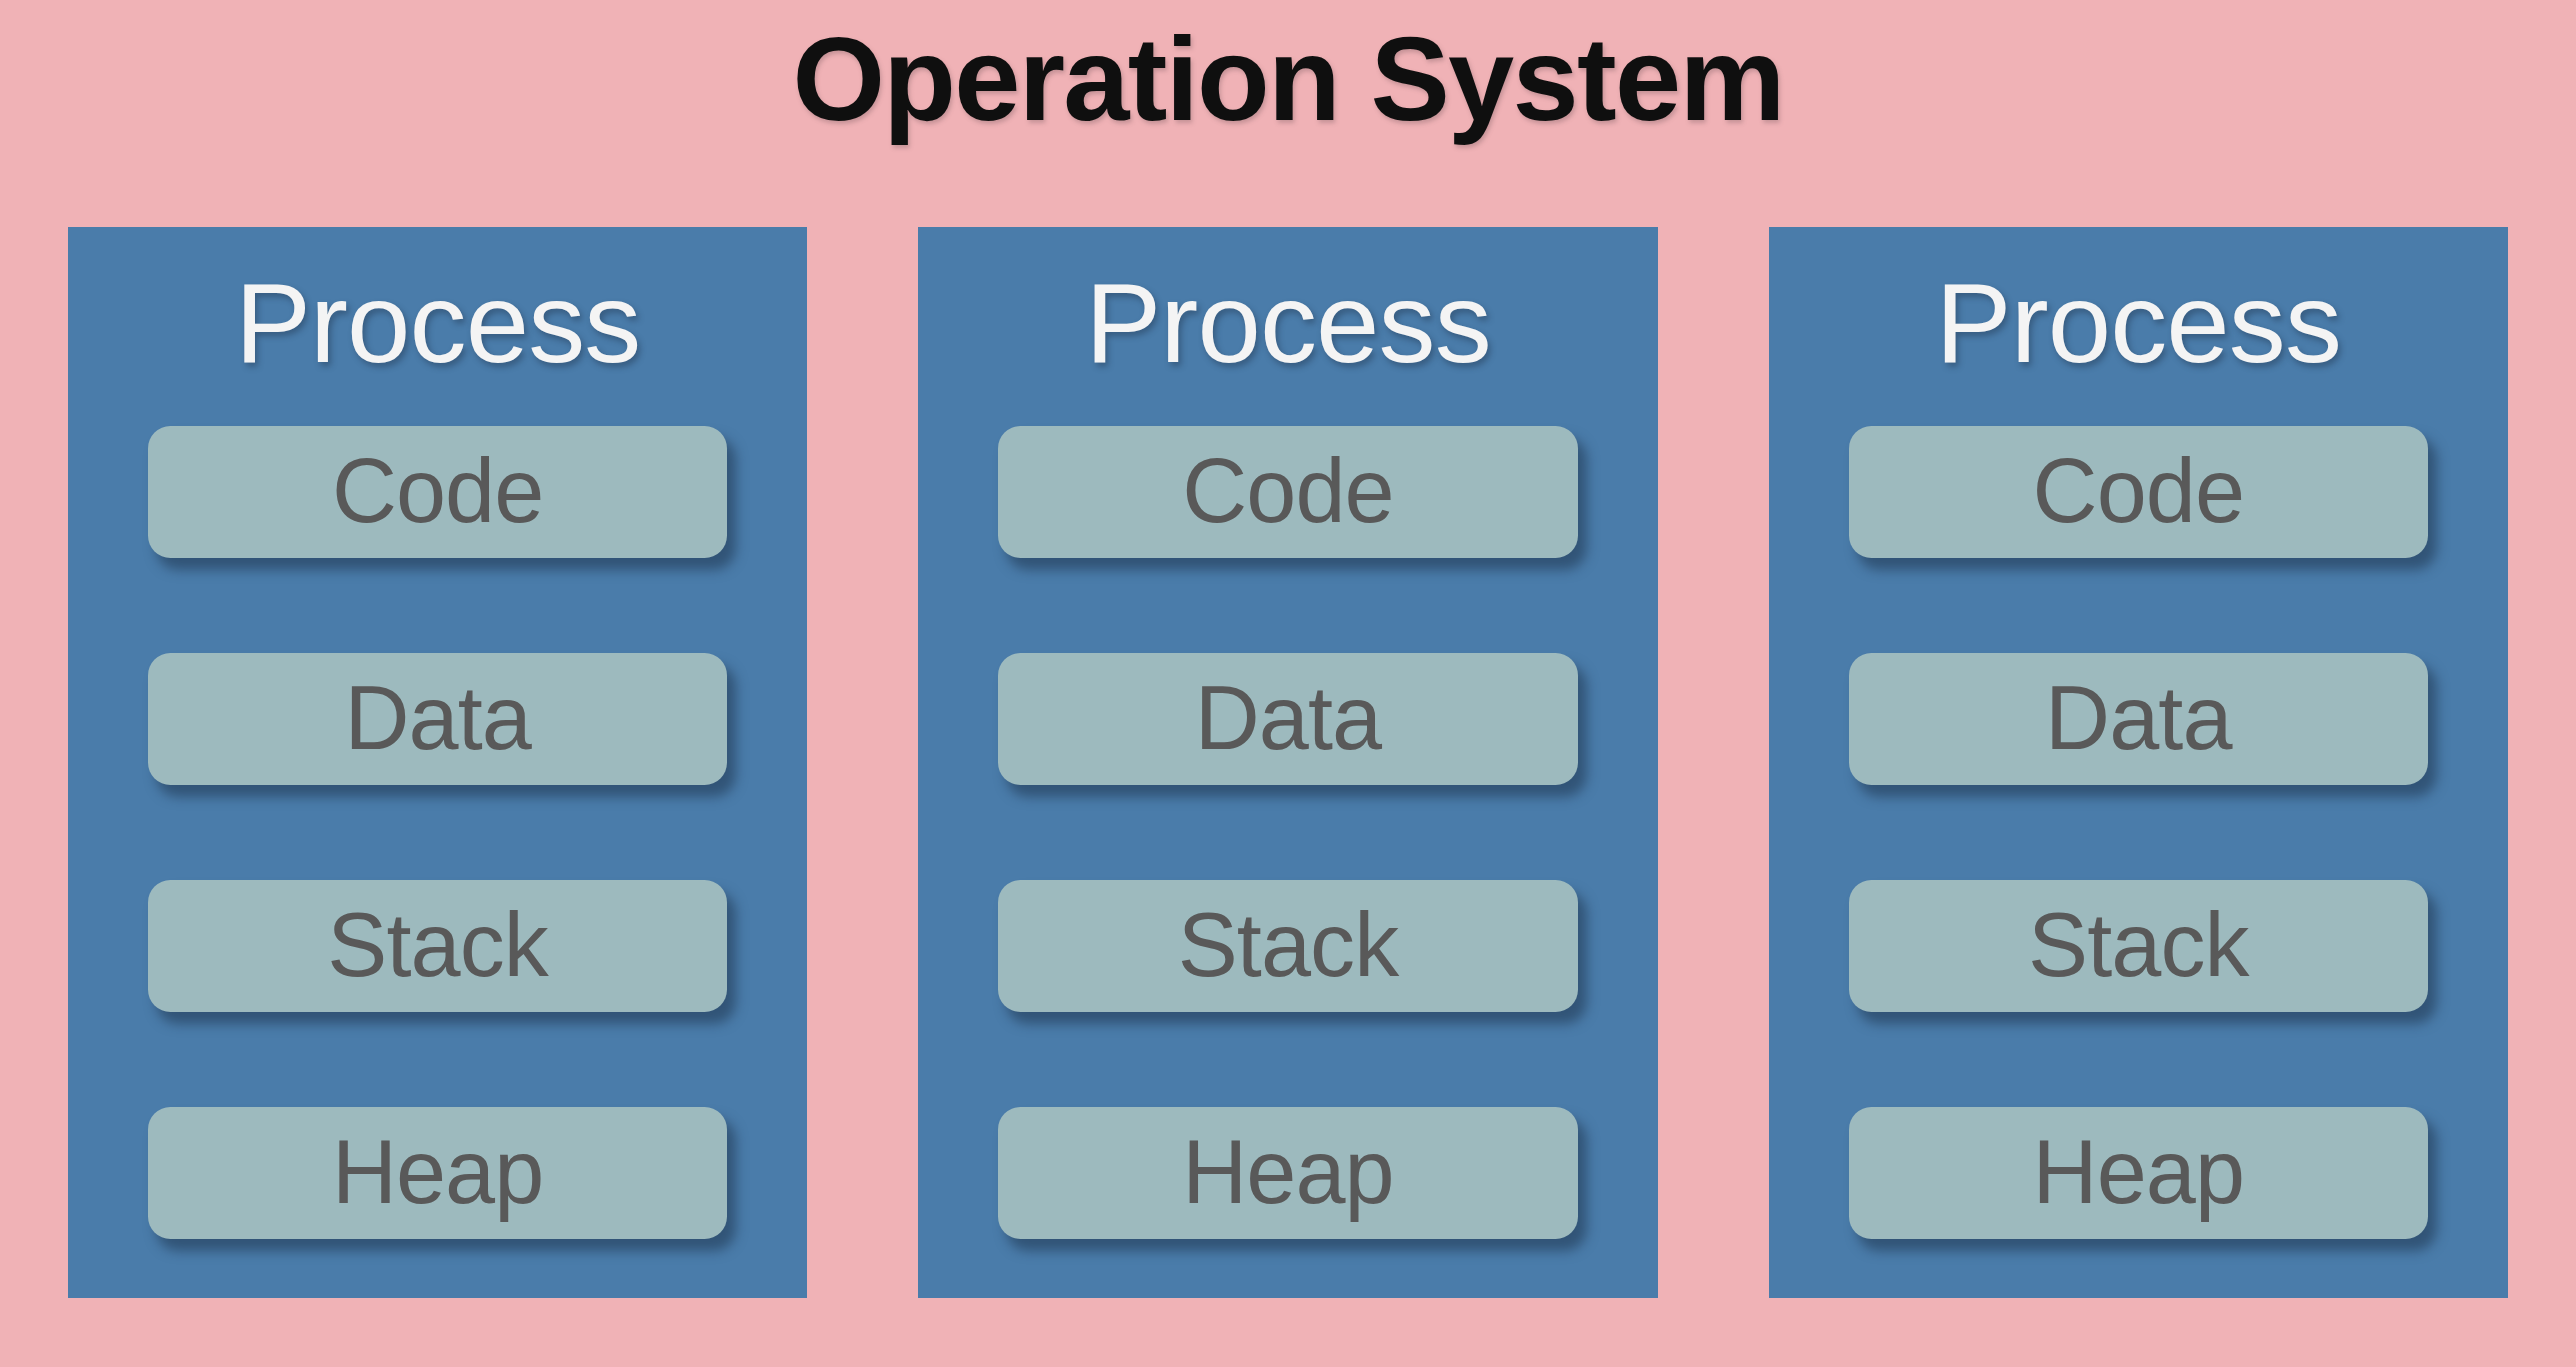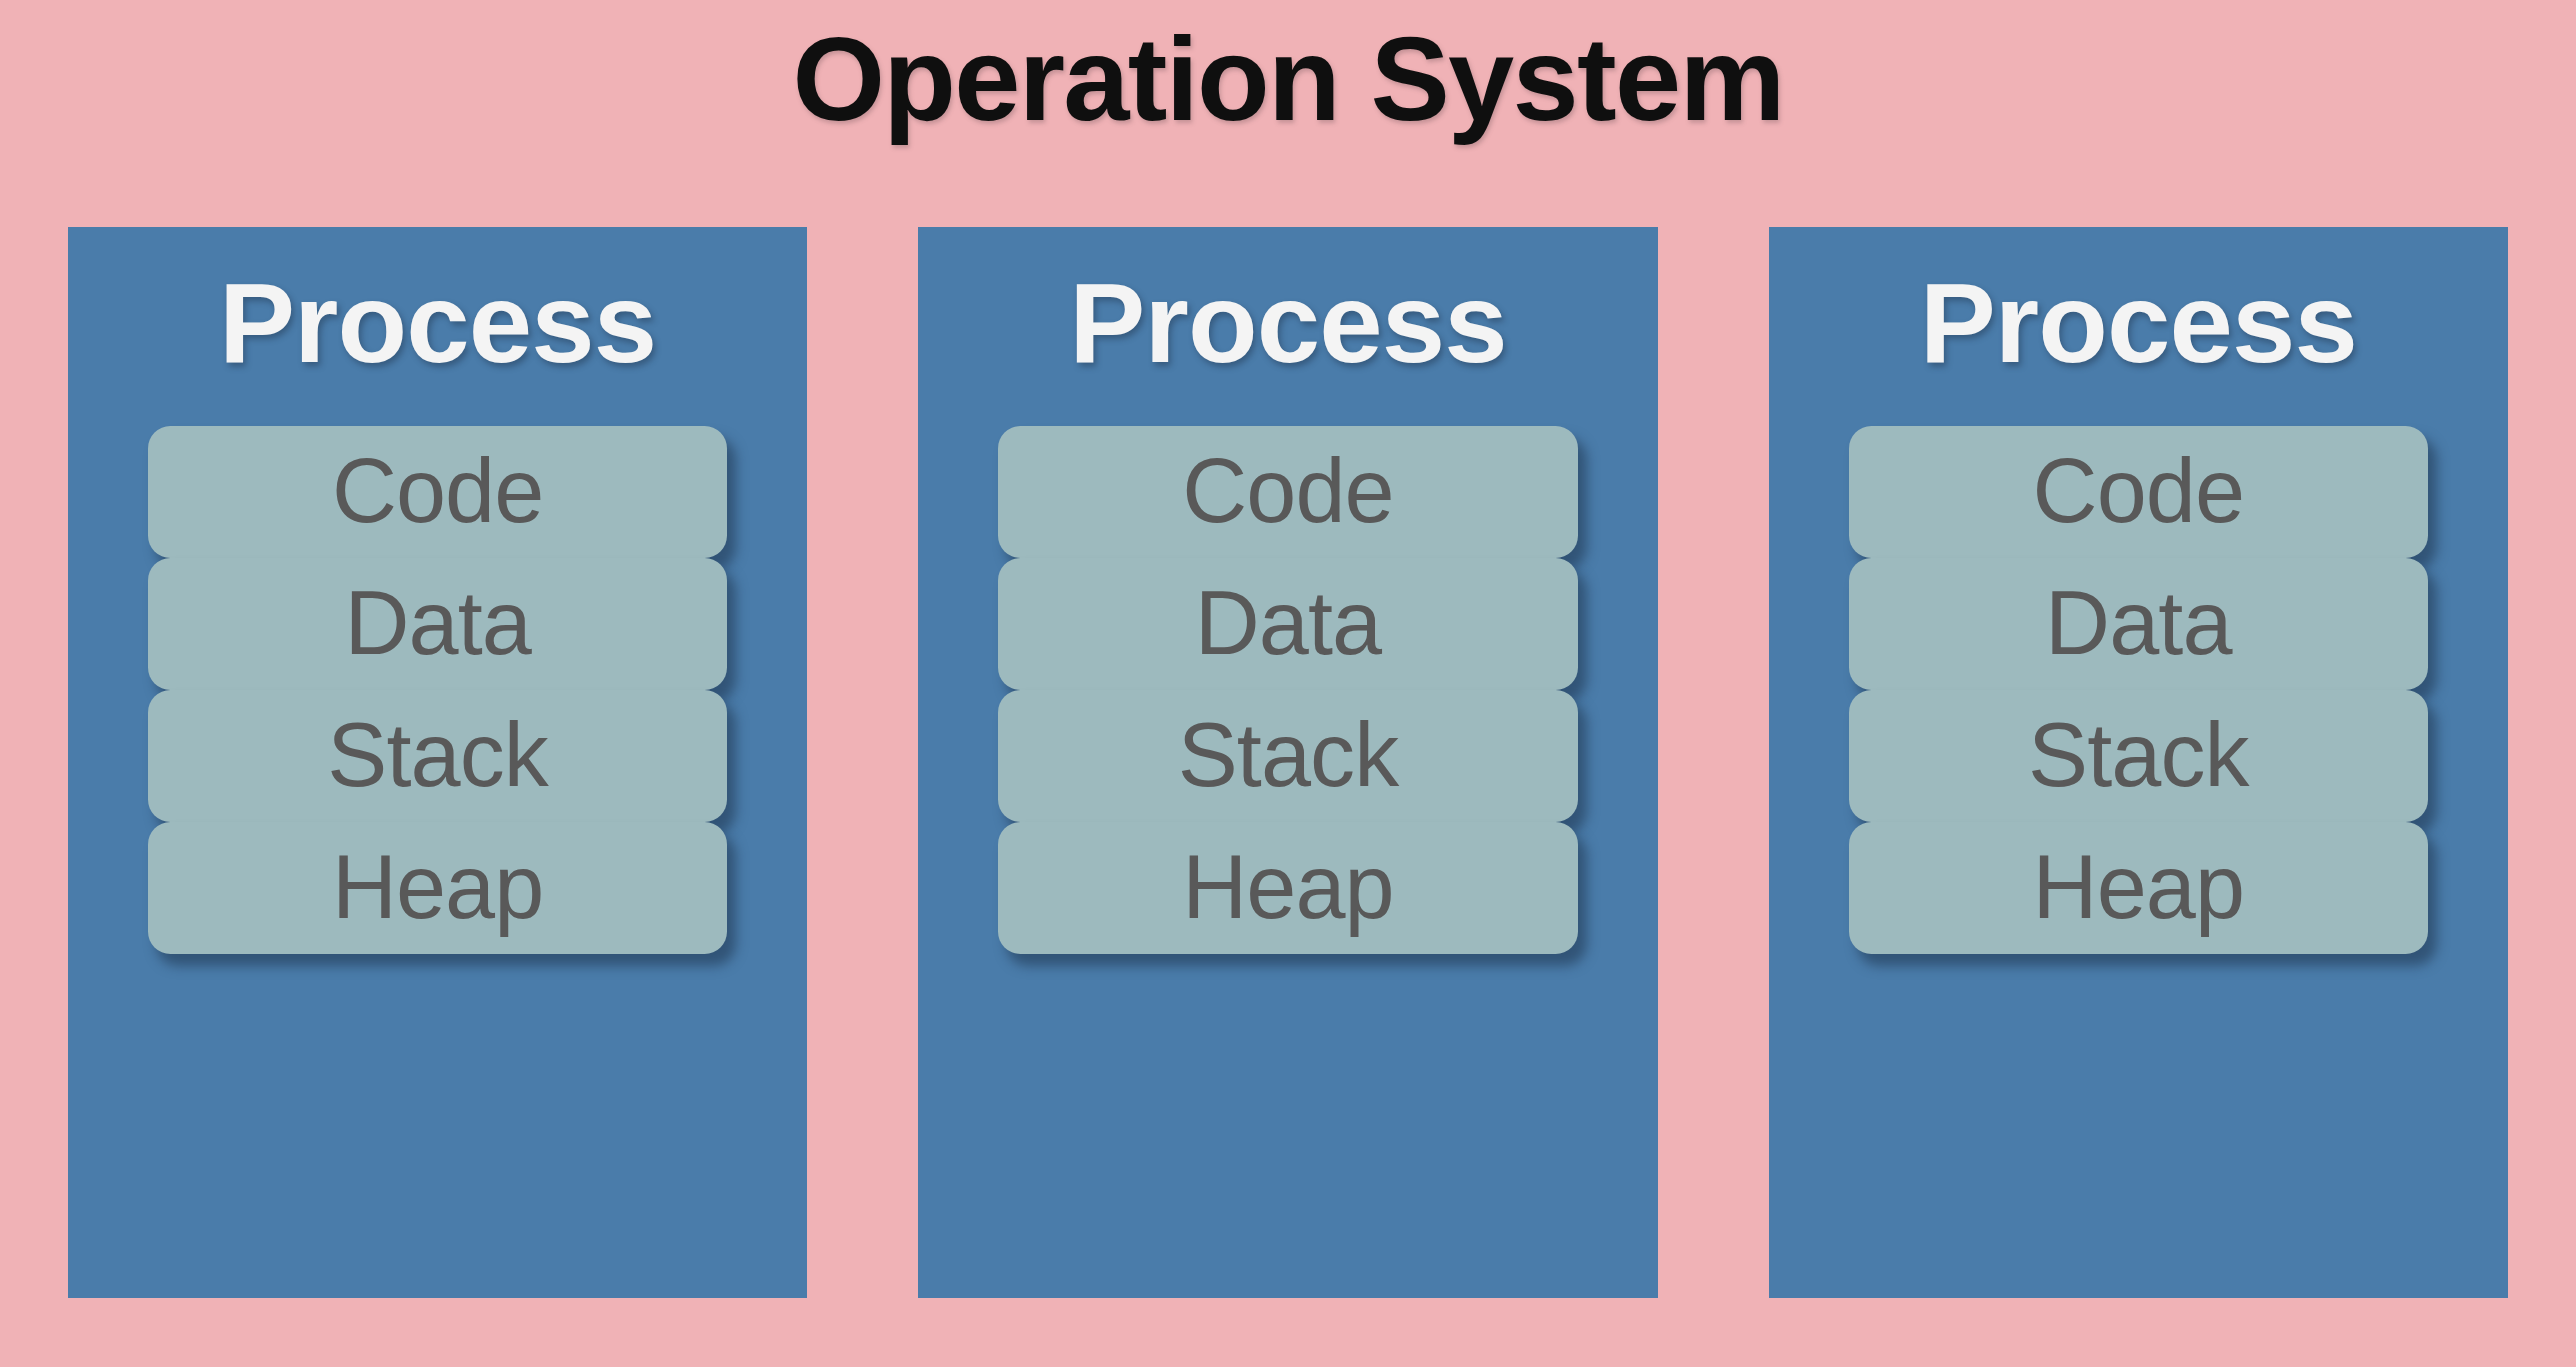--- a/index.html
+++ b/index.html
@@ -42,28 +42,29 @@
     display: flex;
     flex-direction: column;
     padding: 0 80px;
     box-sizing: border-box;
   }
   .process-title {
     margin: 22.4px 0 28px;
     text-align: center;
     font-size: 114px;
     line-height: 1.3;
-    font-weight: 700;
+    font-weight: 400;
     letter-spacing: -0.9px;
     color: #f4f4f4;
     text-shadow: 2.6px 4.3px 6px rgba(30, 52, 75, 0.45);
   }
   .mem {
     flex: none;
     height: 132px;
+    margin-bottom: 95px;
     border-radius: 22.4px;
     background: #9dbabe;
     box-shadow: 8.6px 11.2px 11.2px rgba(25, 45, 70, 0.50);
     display: flex;
     align-items: center;
     justify-content: center;
     font-size: 90px;
     color: #595959;
     letter-spacing: -0.9px;
   }

